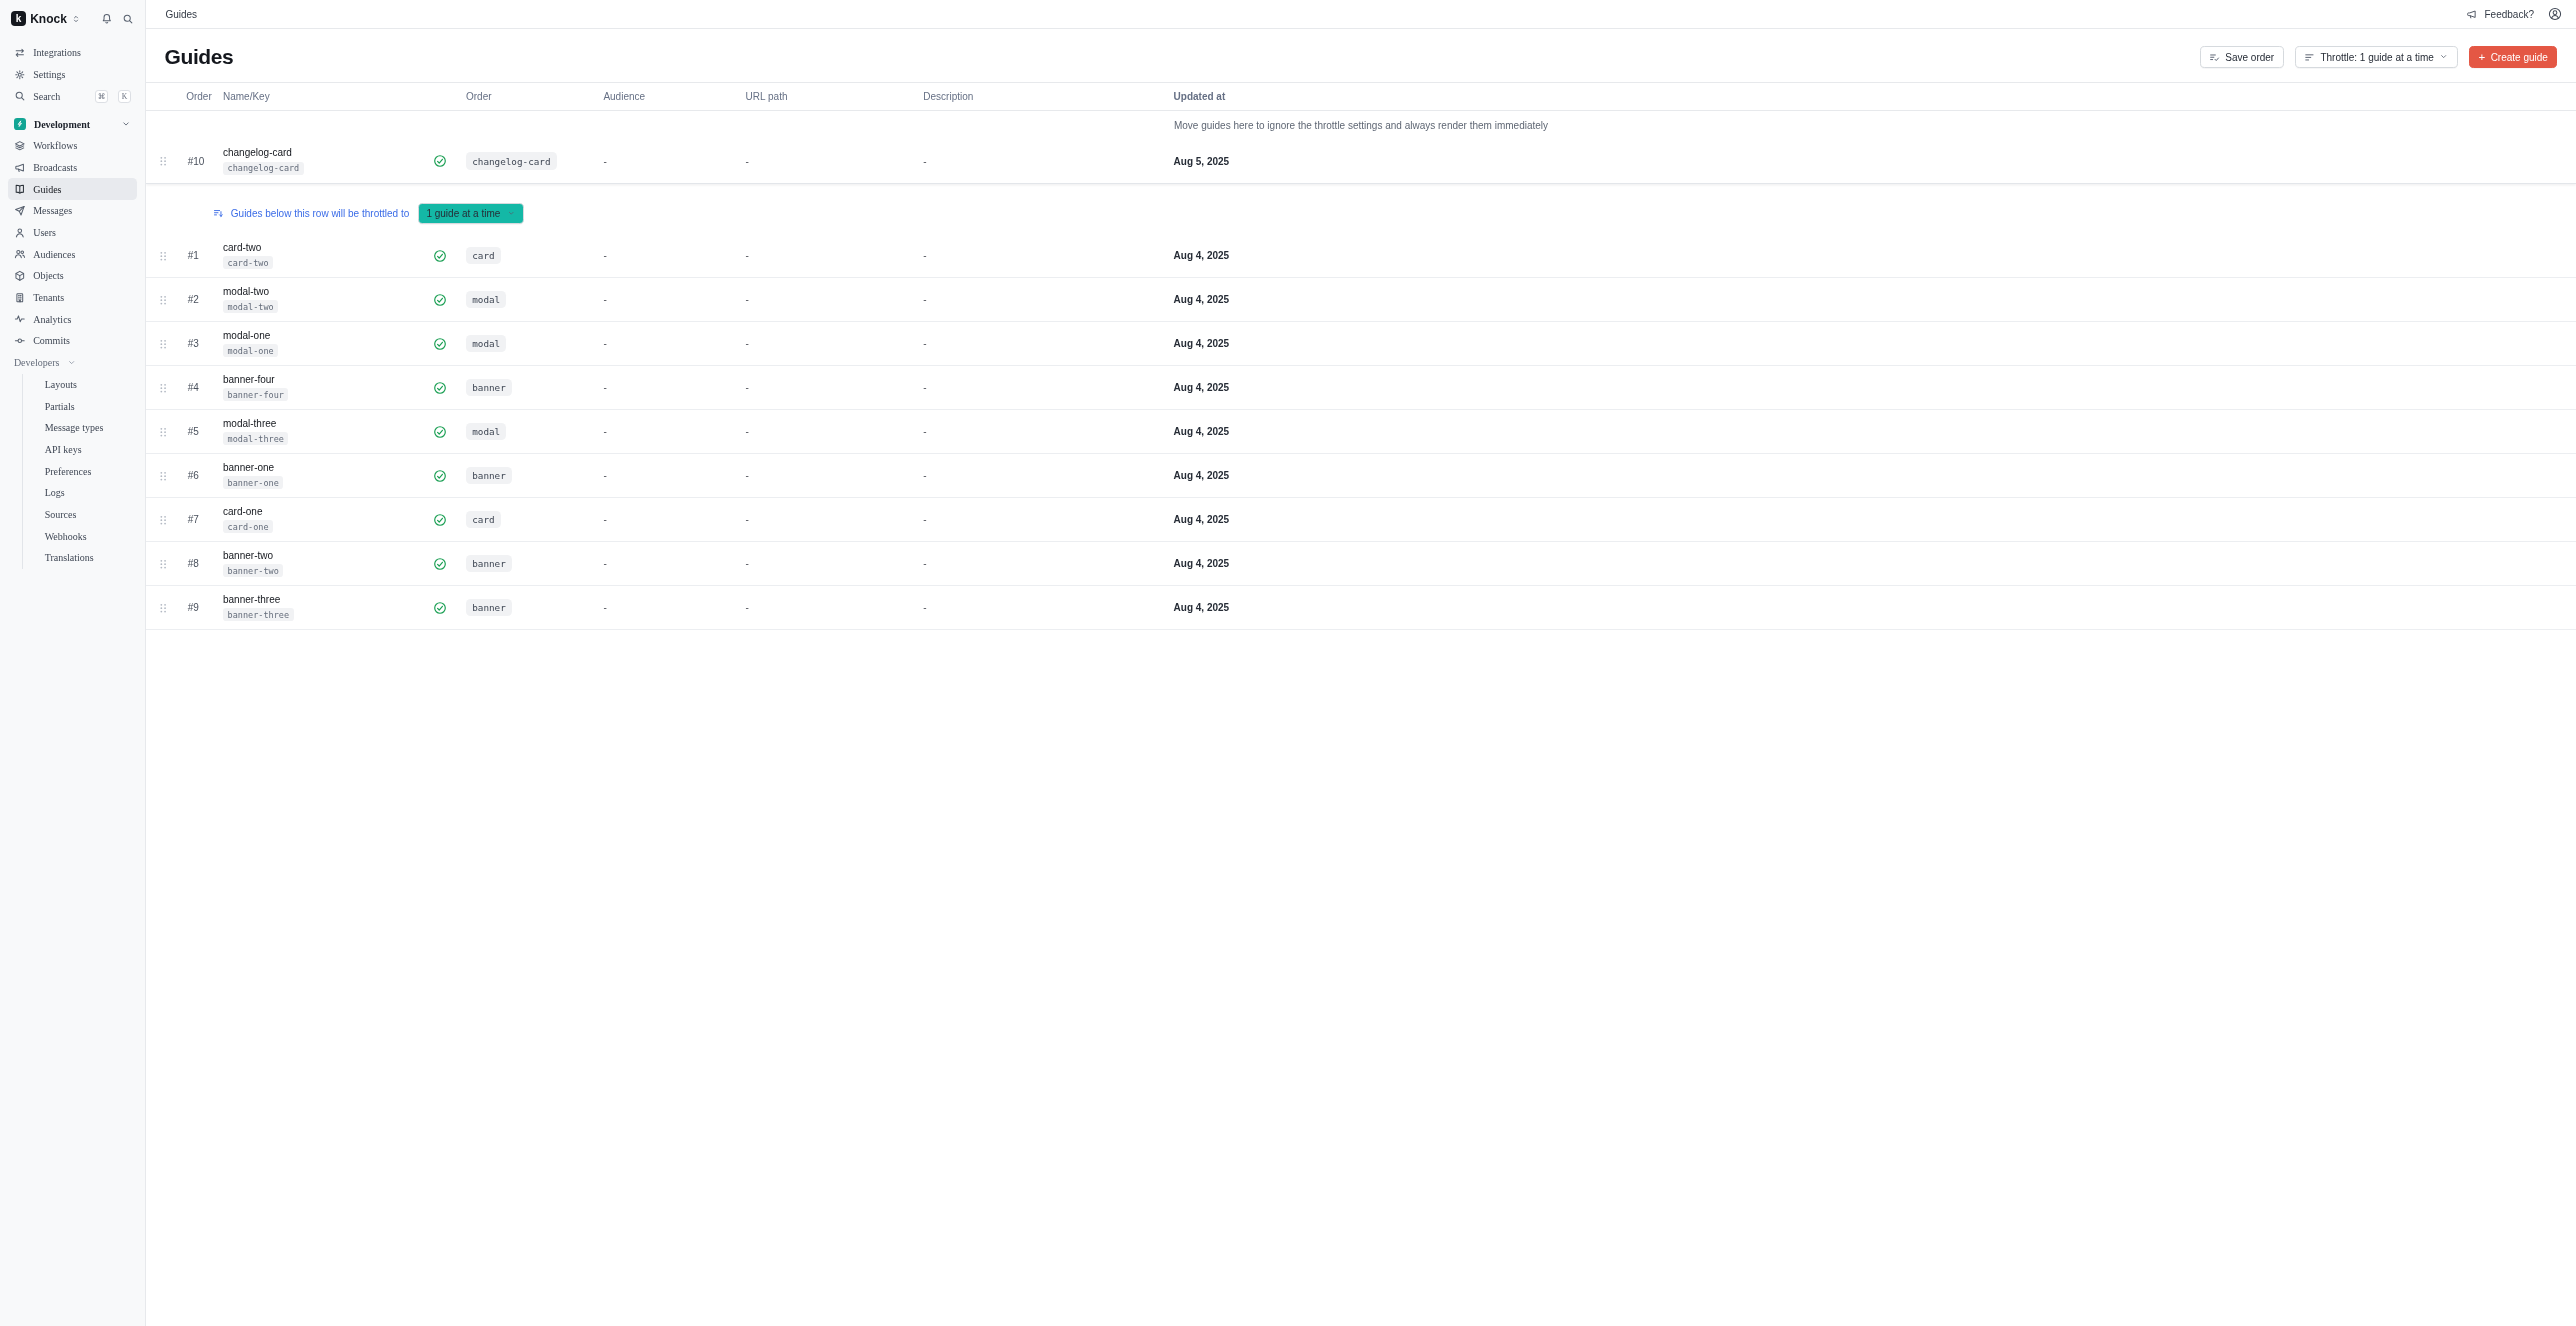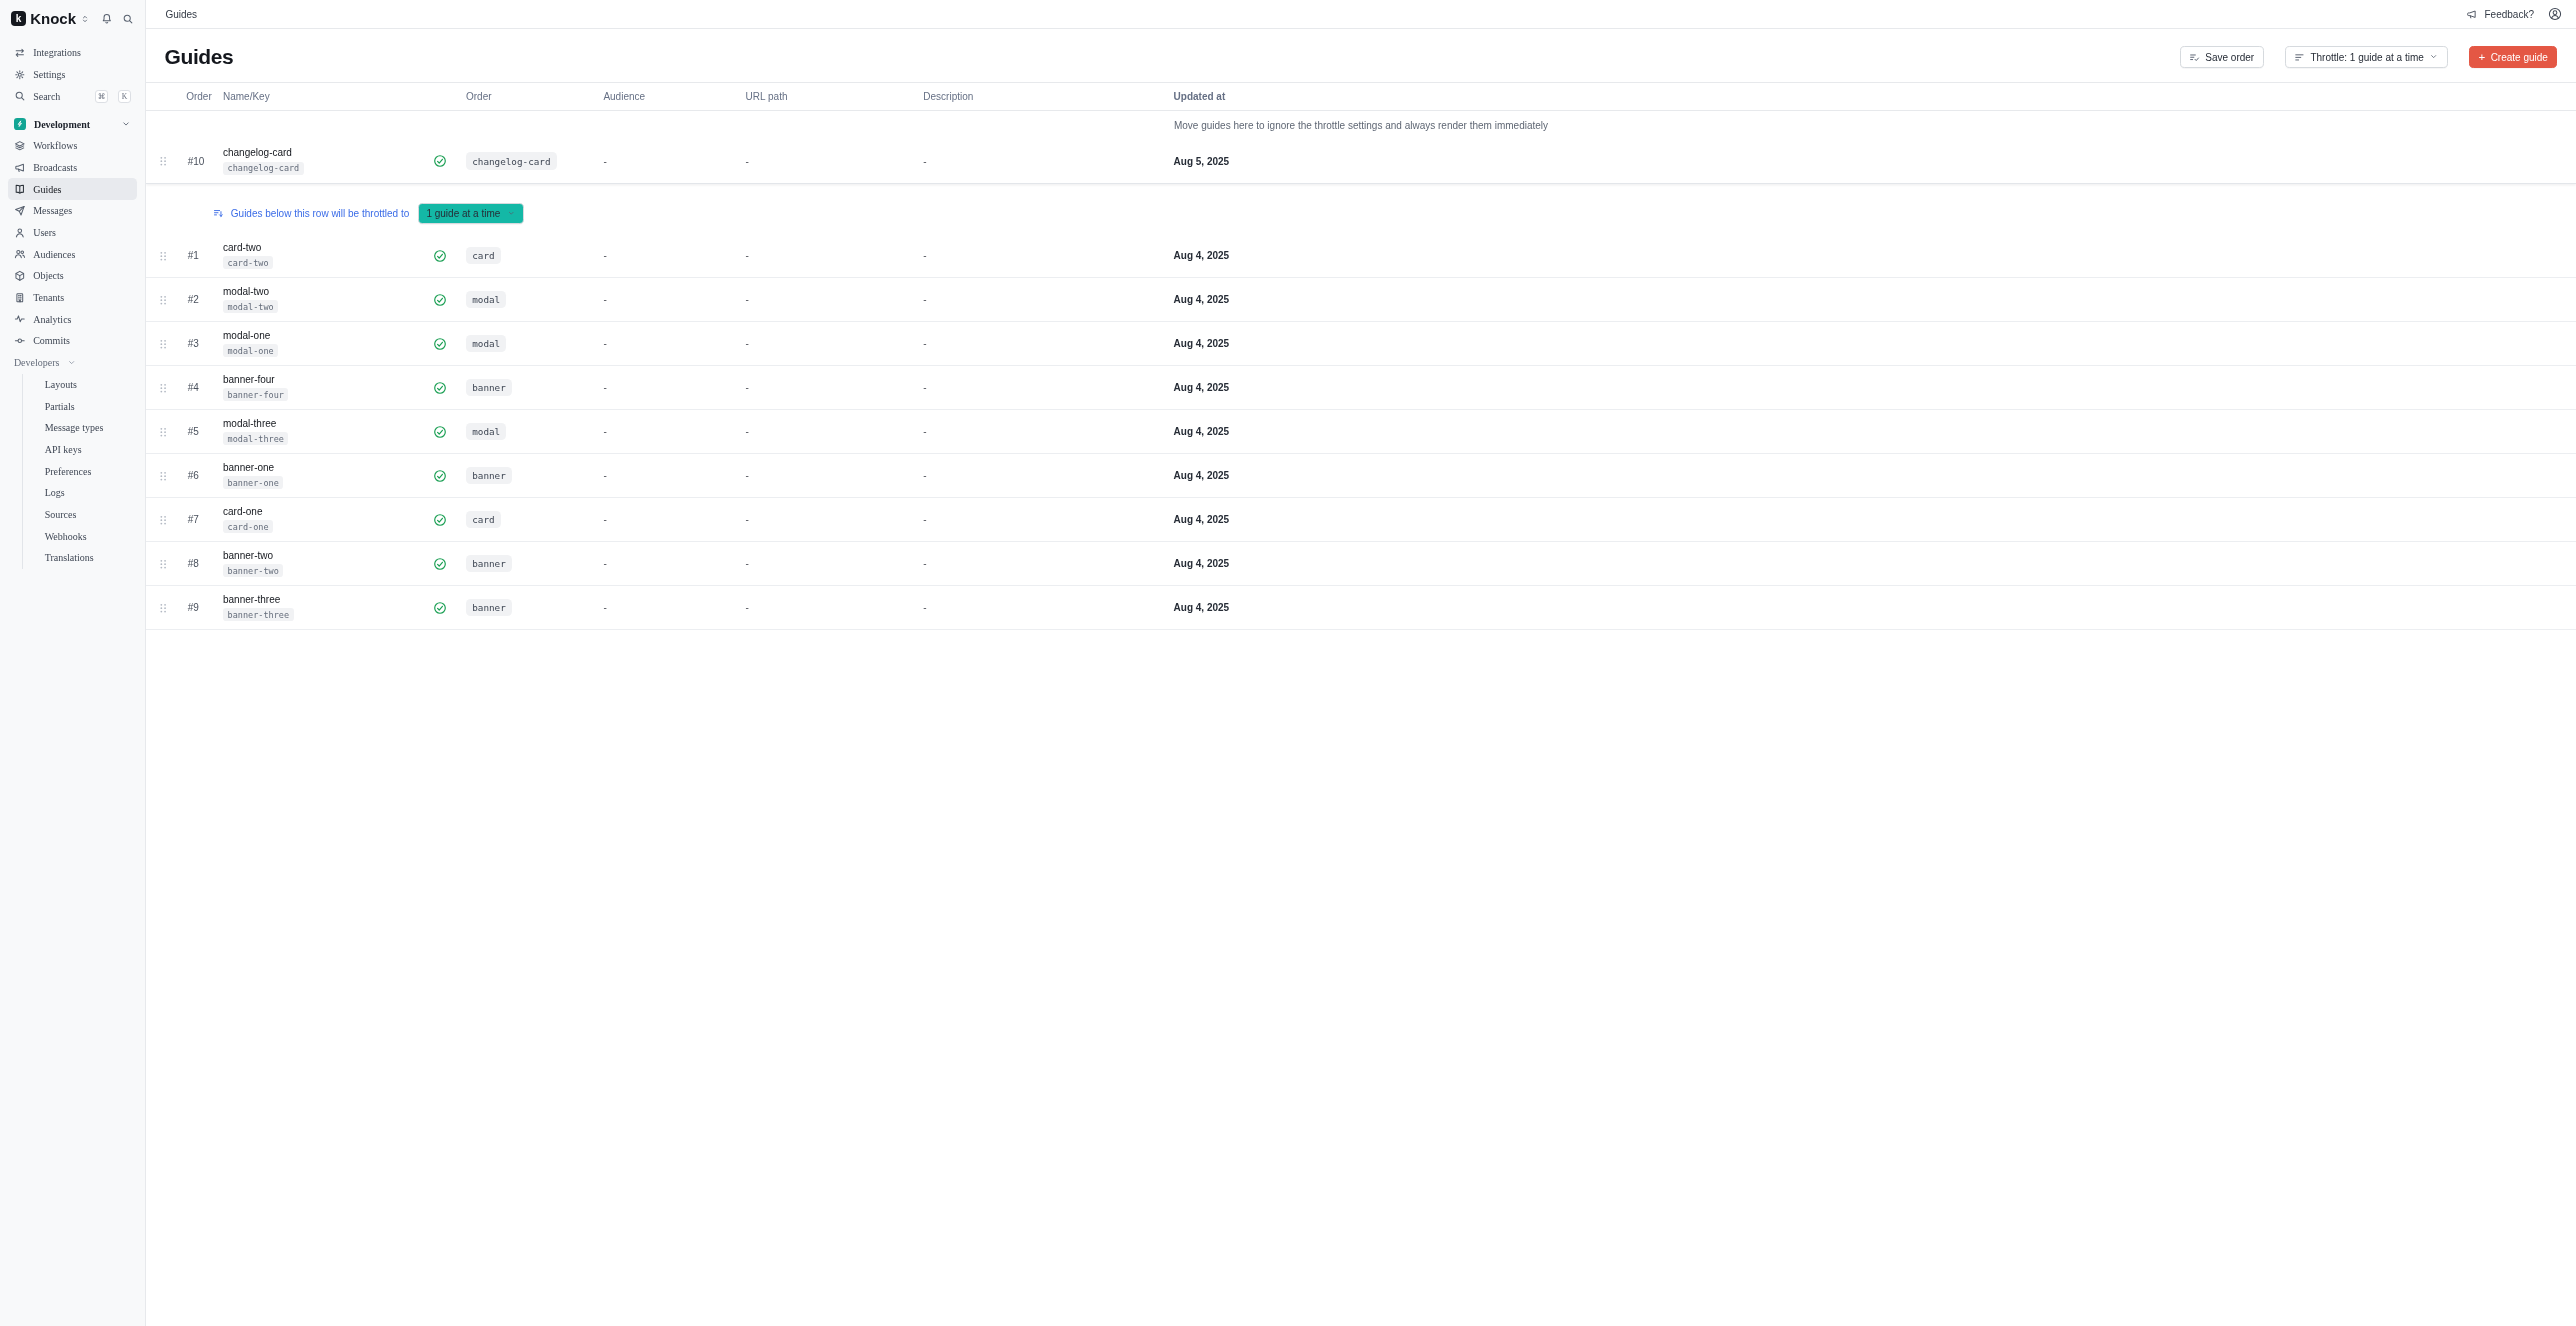--- a/index.html
+++ b/index.html
@@ -16,21 +16,21 @@
     position: fixed; left: 0; top: 0; bottom: 0; width: 146px;
     background: #f8f9fa; border-right: 0.8px solid #e7e9ec;
     padding: 7px 7.7px; z-index: 5;
   }
   .sb-top { display: flex; align-items: center; gap: 3.9px; height: 23px; padding: 0 1.5px 0 3.1px; }
   .logo {
     width: 15.5px; height: 15.5px; border-radius: 3.9px; background: #15181e;
     color: #fff; font-weight: bold; font-size: 10px;
     display: flex; align-items: center; justify-content: center; flex: none;
   }
-  .brand { font-weight: 600; font-size: 15px; color: #15181e; }
+  .brand { font-weight: 600; font-size: 12px; color: #15181e; }
   .sb-top .spacer { flex: 1; }
   .sb-iconbtn { width: 17px; height: 17px; display: flex; align-items: center; justify-content: center; border-radius: 3.9px; cursor: pointer; }
   .nav { margin-top: 12px; font-family: Liberation Serif, serif; }
   .nav-item {
     display: flex; align-items: center; gap: 7.7px; height: 21.7px;
     padding: 0 6.2px; border-radius: 4.6px; color: #3f4754; cursor: pointer;
   }
   .nav-item .lbl { flex: 1; white-space: nowrap; }
   .nav-item.selected { background: #e8eaee; color: #14171d; font-weight: 500; }
   .nav-item.selected .i { stroke: #2a3038; }
@@ -55,21 +55,21 @@
     display: flex; align-items: center; padding: 0 14px 0 19.4px; z-index: 4;
   }
   .crumb { color: #343b46; }
   .topbar .spacer { flex: 1; }
   .feedback { display: flex; align-items: center; gap: 8px; color: #343b46; cursor: pointer; margin-right: 14px; }
 
   
   .main { position: fixed; left: 146px; top: 29px; right: 0; bottom: 0; background: #fff; overflow: hidden; }
   .page-header { display: flex; align-items: center; justify-content: space-between; padding: 12.4px 18.6px 9.3px 18.6px; height: 53px; }
   .page-title { font-size: 21px; font-weight: 700; color: #14171d; letter-spacing: -0.02em; }
-  .actions { display: flex; align-items: center; gap: 21px; }
+  .actions { display: flex; align-items: center; gap: 11px; }
   .btn {
     height: 21.7px; display: inline-flex; align-items: center; gap: 5.4px;
     border: 0.8px solid #d6dade; background: #fff; border-radius: 4.6px;
     padding: 0 8.5px; font-size: 10px; font-weight: 500; color: #262c36; cursor: pointer;
     box-shadow: 0 0.8px 0.8px rgba(16,24,40,.04);
     font-family: inherit;
   }
   .btn .i { width: 10.8px; height: 10.8px; }
   .btn-create { background: #e45744; border-color: #e45744; color: #fff; }
   .btn-create .plus { font-size: 11.6px; font-weight: 500; line-height: 1; margin-top: -0.8px; }

